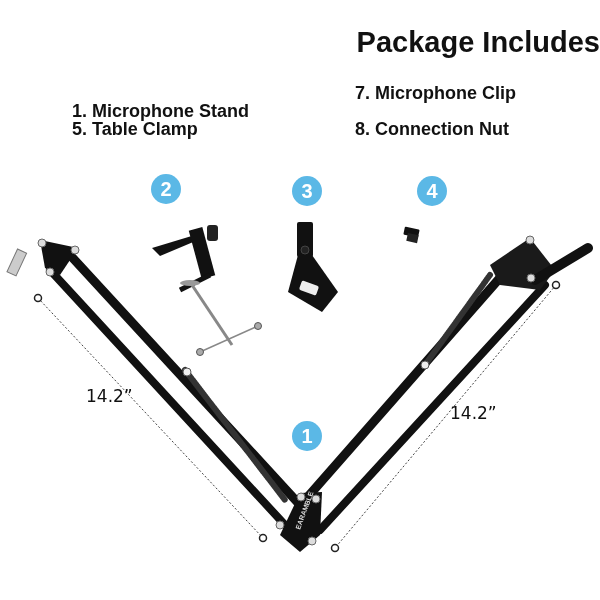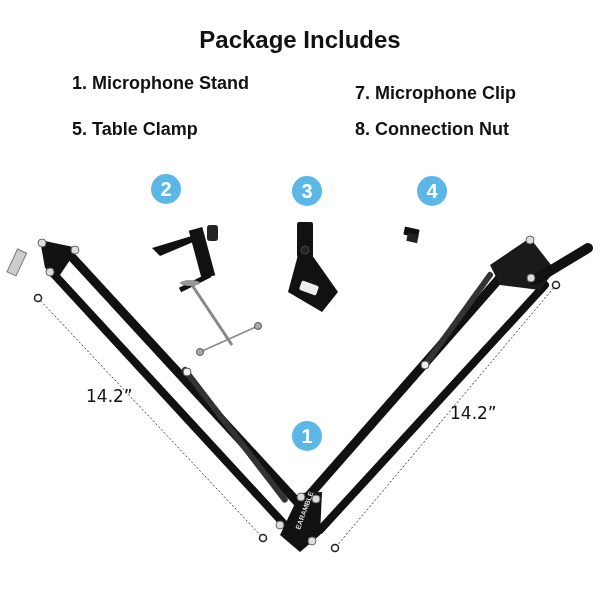--- a/index.html
+++ b/index.html
@@ -1,28 +1,28 @@
 <!DOCTYPE html>
 <html><head>
 <meta charset="utf-8">
 <style>
   html, body { margin:0; padding:0; background:#ffffff; }
   body { width:600px; height:600px; position:relative; overflow:hidden; font-family:"Liberation Sans", sans-serif; }
-  .title { position:absolute; left:0; top:26px; width:600px; text-align:center; font-size:24px; font-weight:bold; color:#111; }
+  .title { position:absolute; left:0; top:26px; width:600px; text-align:right; font-size:29px; font-weight:bold; color:#111; }
   .item { position:absolute; font-size:18px; font-weight:bold; color:#111; white-space:nowrap; }
   .badge { position:absolute; width:30px; height:30px; border-radius:50%; background:#5bb8e6; color:#fff; font-weight:bold; font-size:20px; text-align:center; line-height:30px; }
   .dim { position:absolute; font-size:17px; color:#111; font-family:"DejaVu Sans", sans-serif; }
   svg.art { position:absolute; left:0; top:0; }
 </style>
 </head>
 <body>
 
 <div class="title">Package Includes</div>
 
-<div class="item" style="left:72px;top:73px;">1. Microphone Stand</div>
+<div class="item" style="left:72px;top:101px;">1. Microphone Stand</div>
 <div class="item" style="left:72px;top:119px;">5. Table Clamp</div>
 <div class="item" style="left:355px;top:83px;">7. Microphone Clip</div>
 <div class="item" style="left:355px;top:119px;">8. Connection Nut</div>
 
 <svg class="art" width="600" height="600" viewBox="0 0 600 600">
 
   <g stroke="#444" stroke-width="1" stroke-dasharray="2,2" fill="none">
     <line x1="38" y1="298" x2="263" y2="538"></line>
   </g>
   <g stroke="#444" stroke-width="1" stroke-dasharray="2,2" fill="none">

